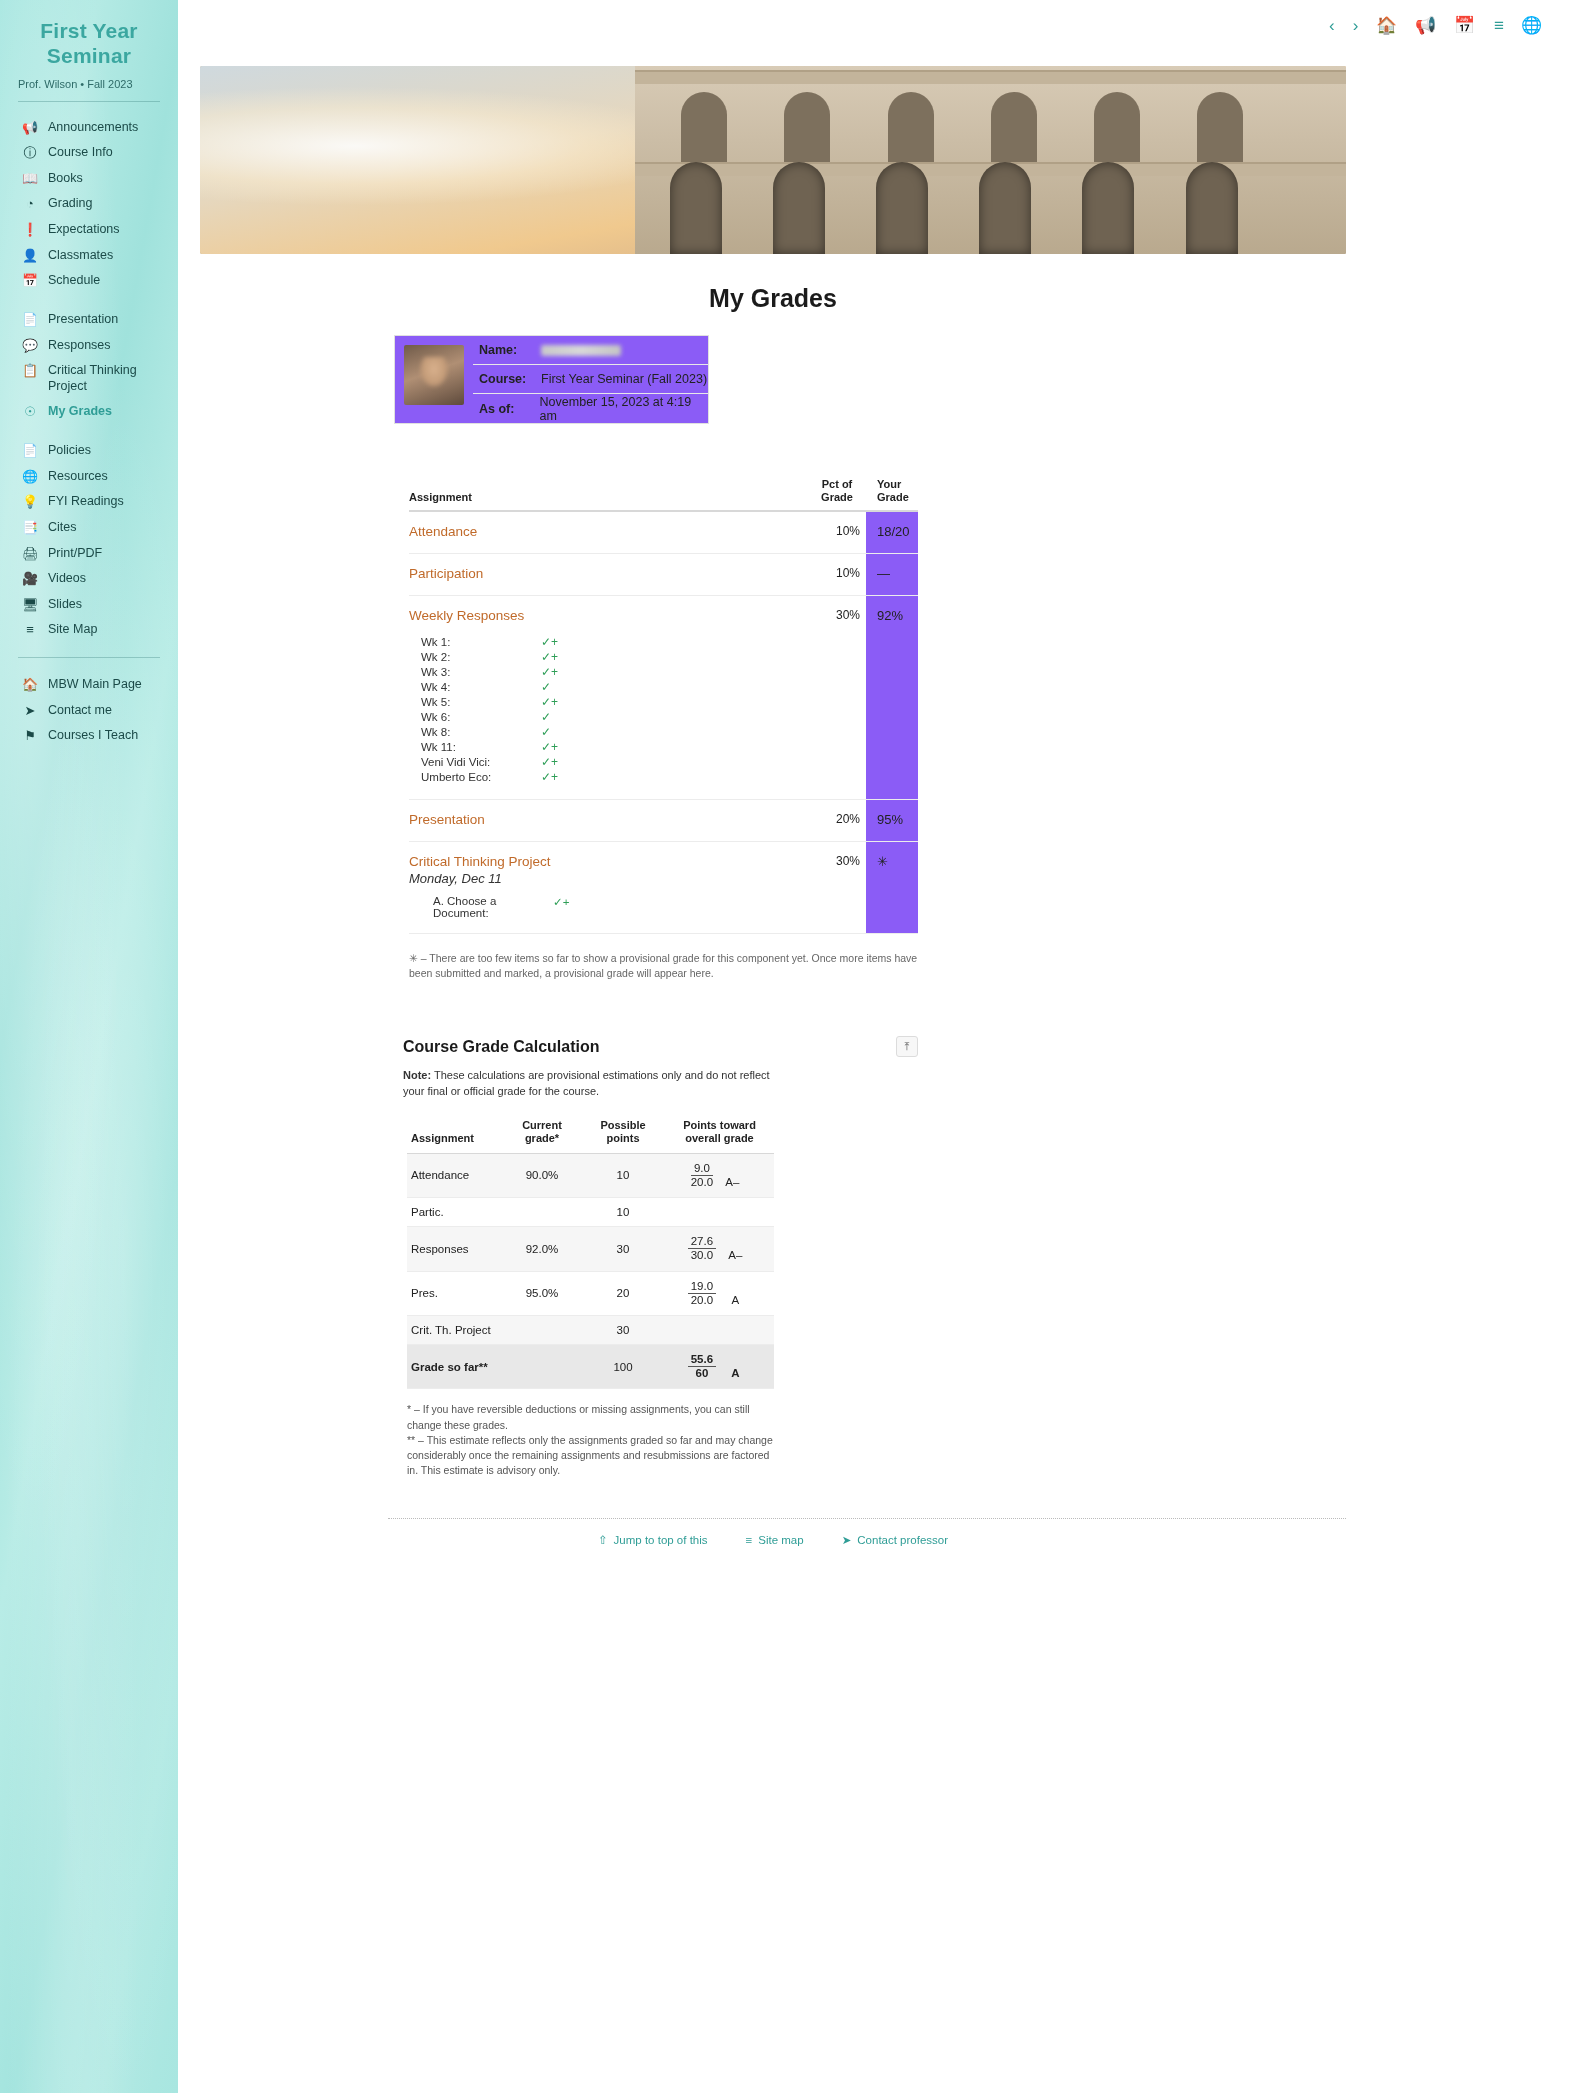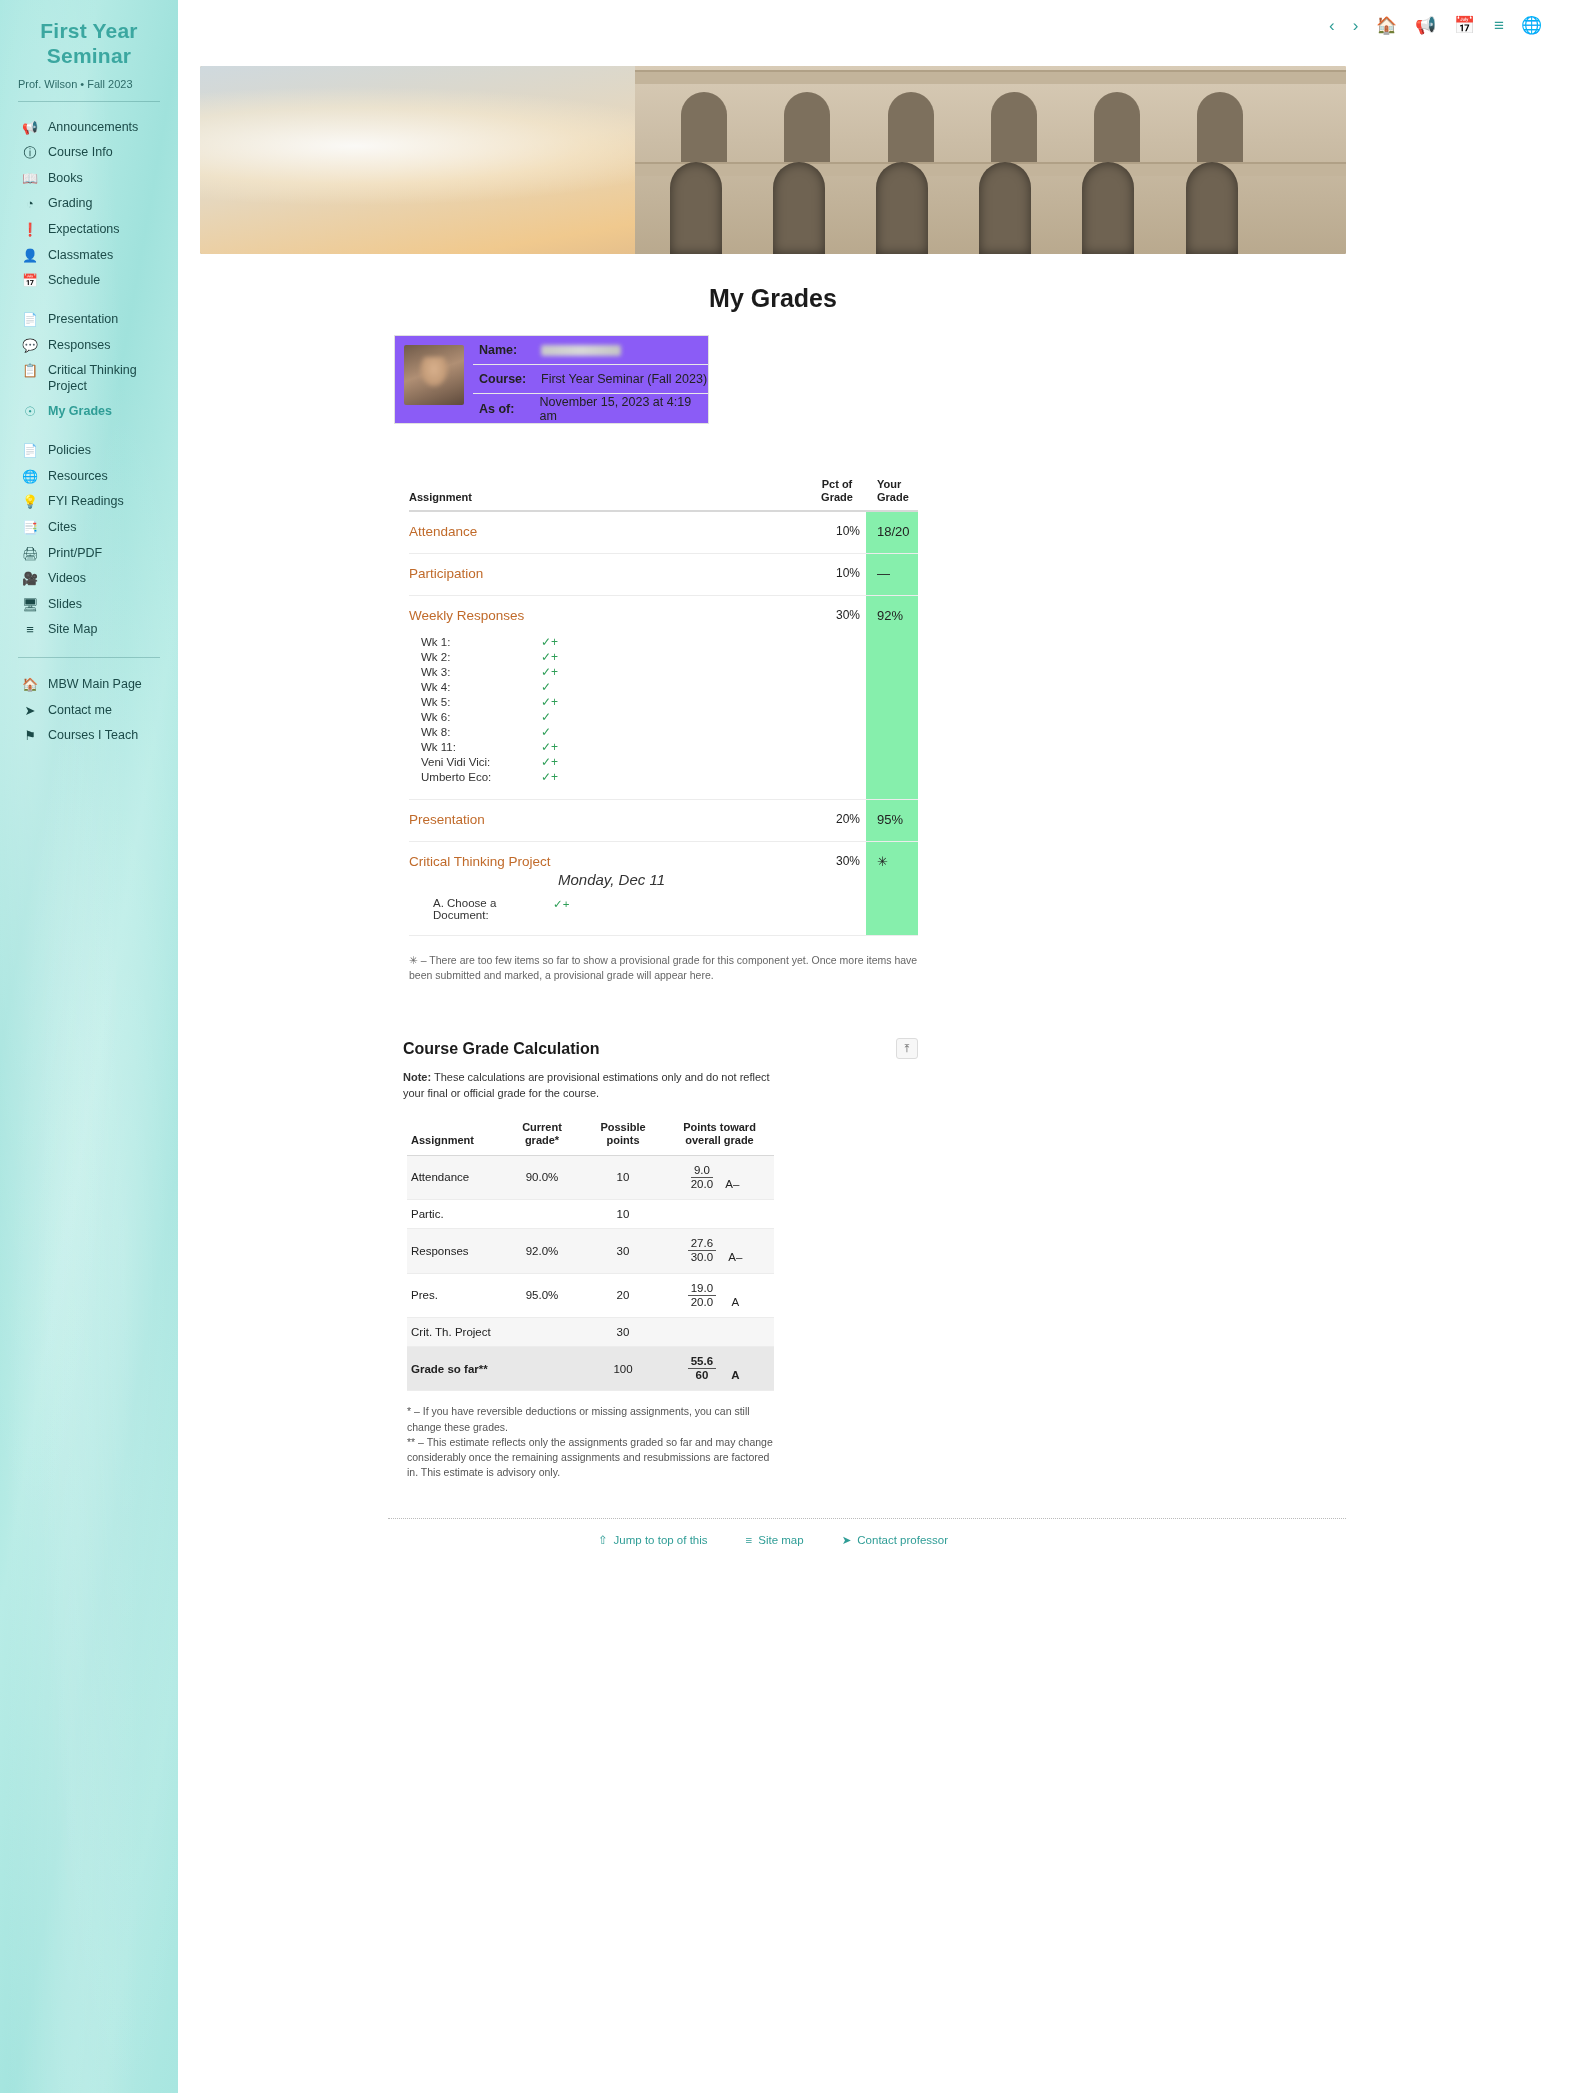--- a/index.html
+++ b/index.html
@@ -179,23 +179,23 @@
     line-height:1.18;
   }
   #grades th.pct, #grades th.your { text-align:center; width:52px; padding-right:6px; }
   #grades th.your { text-align:left; width:52px; padding-left:11px; }
   .g-row td {
     border-bottom: 1px solid #ececec;
     vertical-align: top;
     padding: 12px 0 14px 0;
   }
   .g-name { color:#c06a2a; font-size:13.5px; }
-  .g-sub { font-style: italic; font-size:15px; color:#333; margin-top:2px;text-align:center; }
+  .g-sub { font-style: italic; font-size:13px; color:#333; margin-top:2px; }
   .g-pct { text-align:right; padding-right:6px !important; color:#222; font-size:12px; }
-  .g-your { background:#86efac; padding-left:11px !important; width:52px; color:#222; font-size:13px; }
+  .g-your { background:#8b5cf6; padding-left:11px !important; width:52px; color:#222; font-size:13px; }
   .wk-list { margin-top: 12px; }
   .wk { display:flex; font-size:11.5px; color:#333; line-height:15px; }
   .wk .lbl { width:132px; padding-left:12px; }
   .wk .chk { color:#2e9e57; font-size:12px; }
   .sub-item { display:flex; font-size:11.5px; color:#333; margin-top:9px; padding-left:24px; }
   .sub-item .lbl { width:120px; }
   .footnote {
     margin: 9px 0 0 231px; width: 509px;
     font-size: 10.5px; color:#666; line-height:1.45;
     padding-top: 8px;

